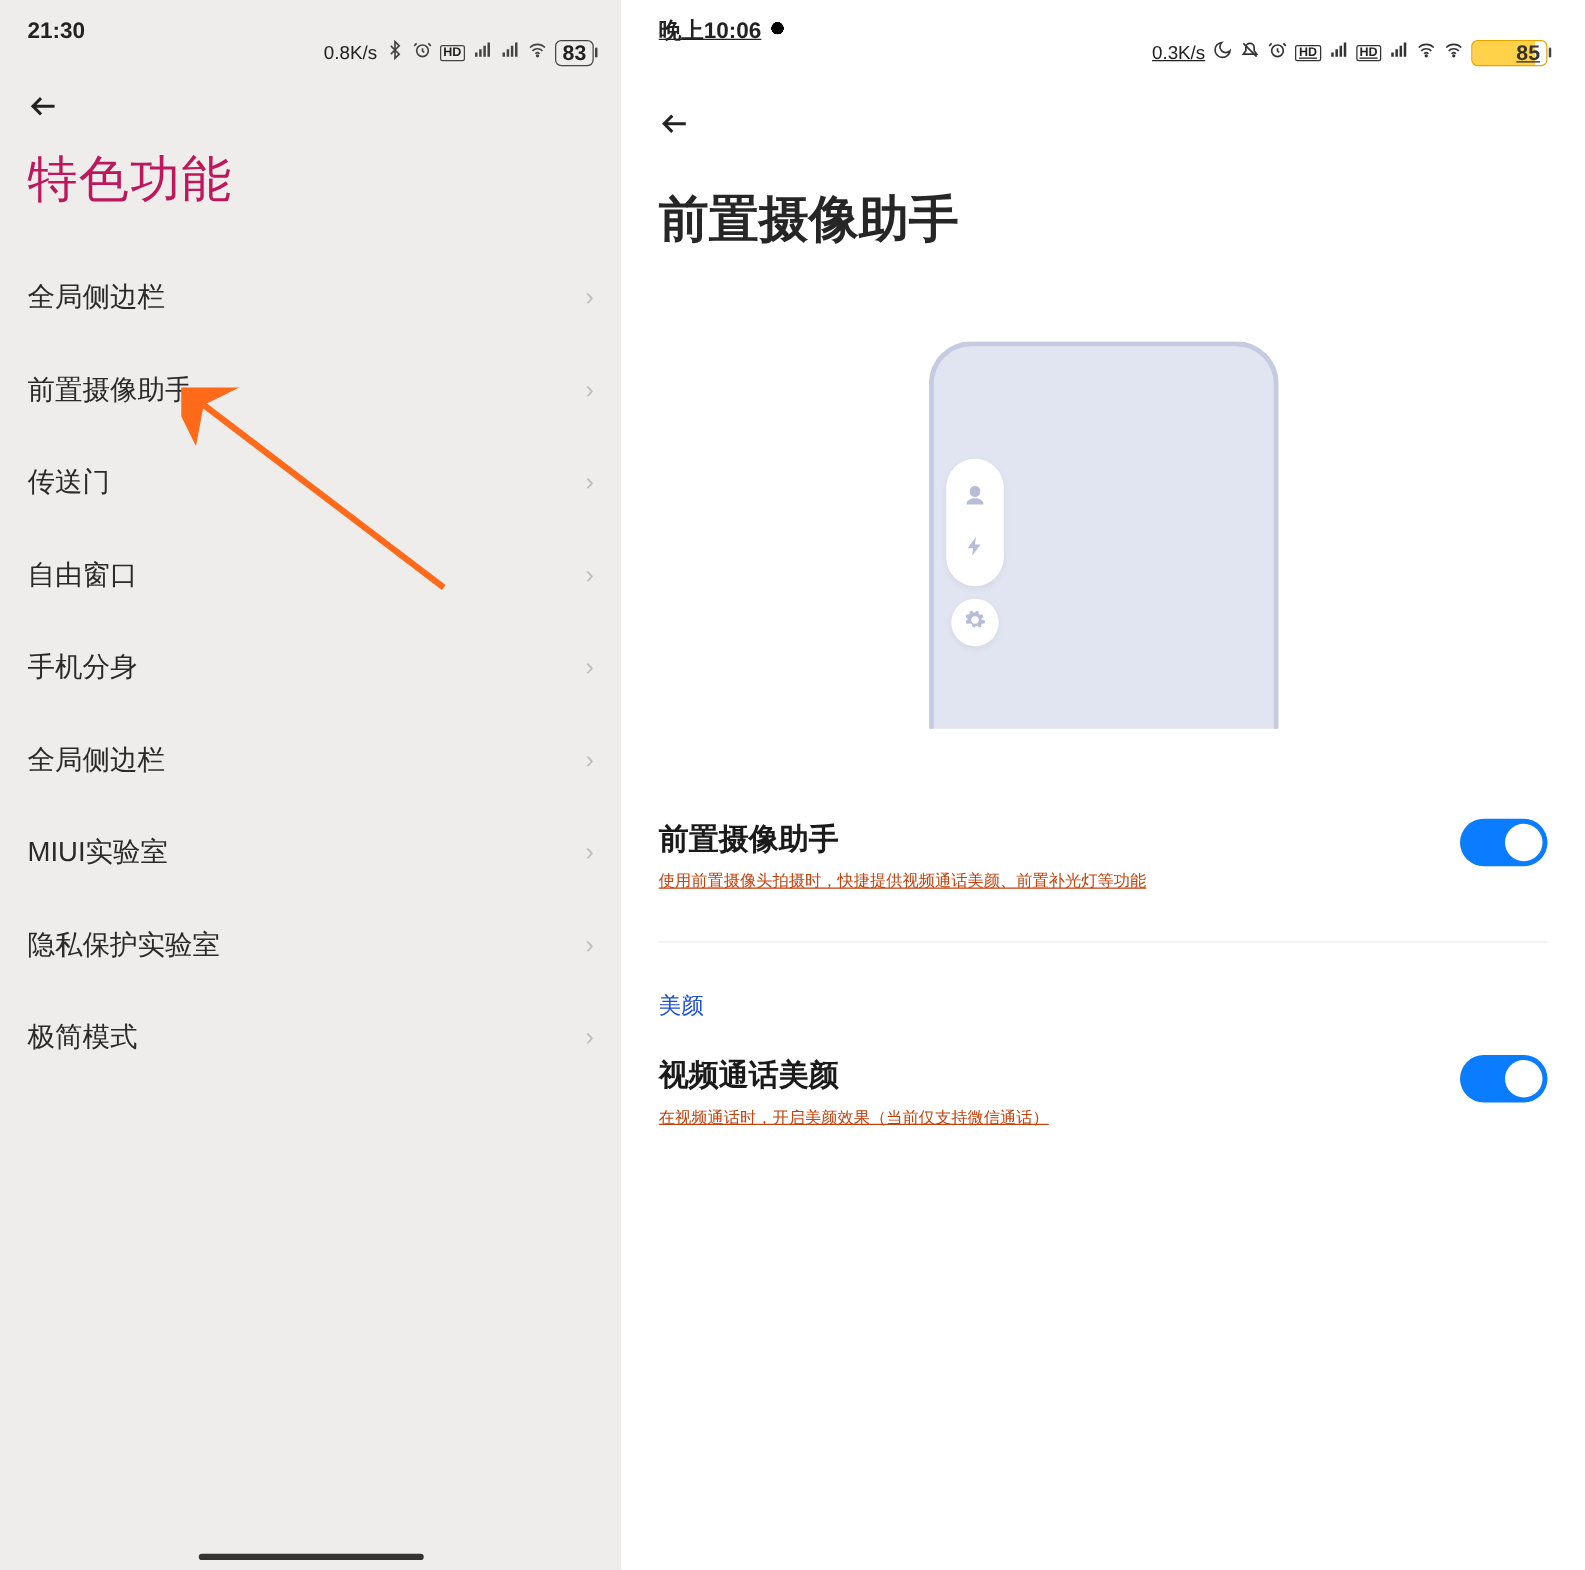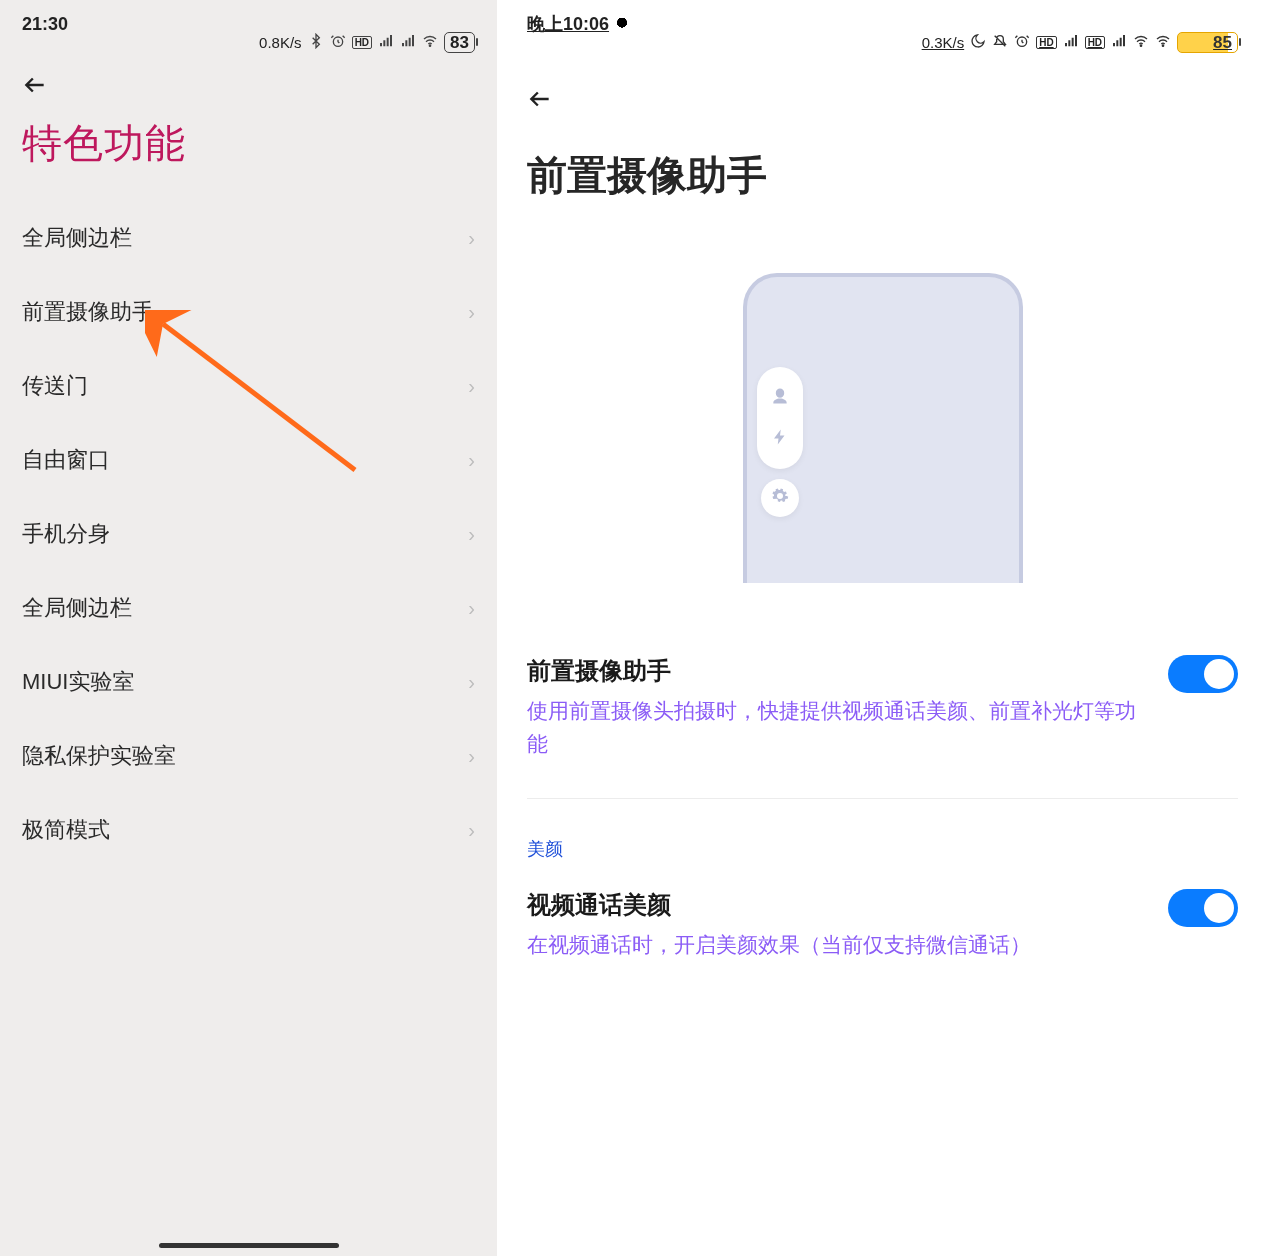--- a/index.html
+++ b/index.html
@@ -78,21 +78,21 @@
   }
   .mi{ color:#b7bdd6; }
 
   
   .section { padding: 0 30px; }
   .toggle-row {
     display:flex; align-items:flex-start; justify-content:space-between;
     padding: 22px 0 26px 0; gap: 24px;
   }
   .toggle-row .txt .t-title{ font-size:24px; font-weight:700; color:#1a1a1a; margin-bottom:8px;}
-  .toggle-row .txt .t-desc{ font-size:21px; color:#8b5cf6; line-height:1.55;}
+  .toggle-row .txt .t-desc{ font-size:13px; color:#c2410c; line-height:1.55;text-decoration:underline;}
   .switch{
     position:relative; width:70px; height:38px; background:#0a7cff; border-radius:19px; flex-shrink:0; cursor:pointer;
   }
   .switch .knob{
     position:absolute; top:4px; right:4px; width:30px; height:30px; background:#fff; border-radius:50%;
   }
   .divider{ height:1px; background:#ececec; margin: 12px 30px;}
   .section-label{ font-size:18px; color:#1d4ed8; font-weight:500; padding: 26px 30px 6px 30px;}
 
   

